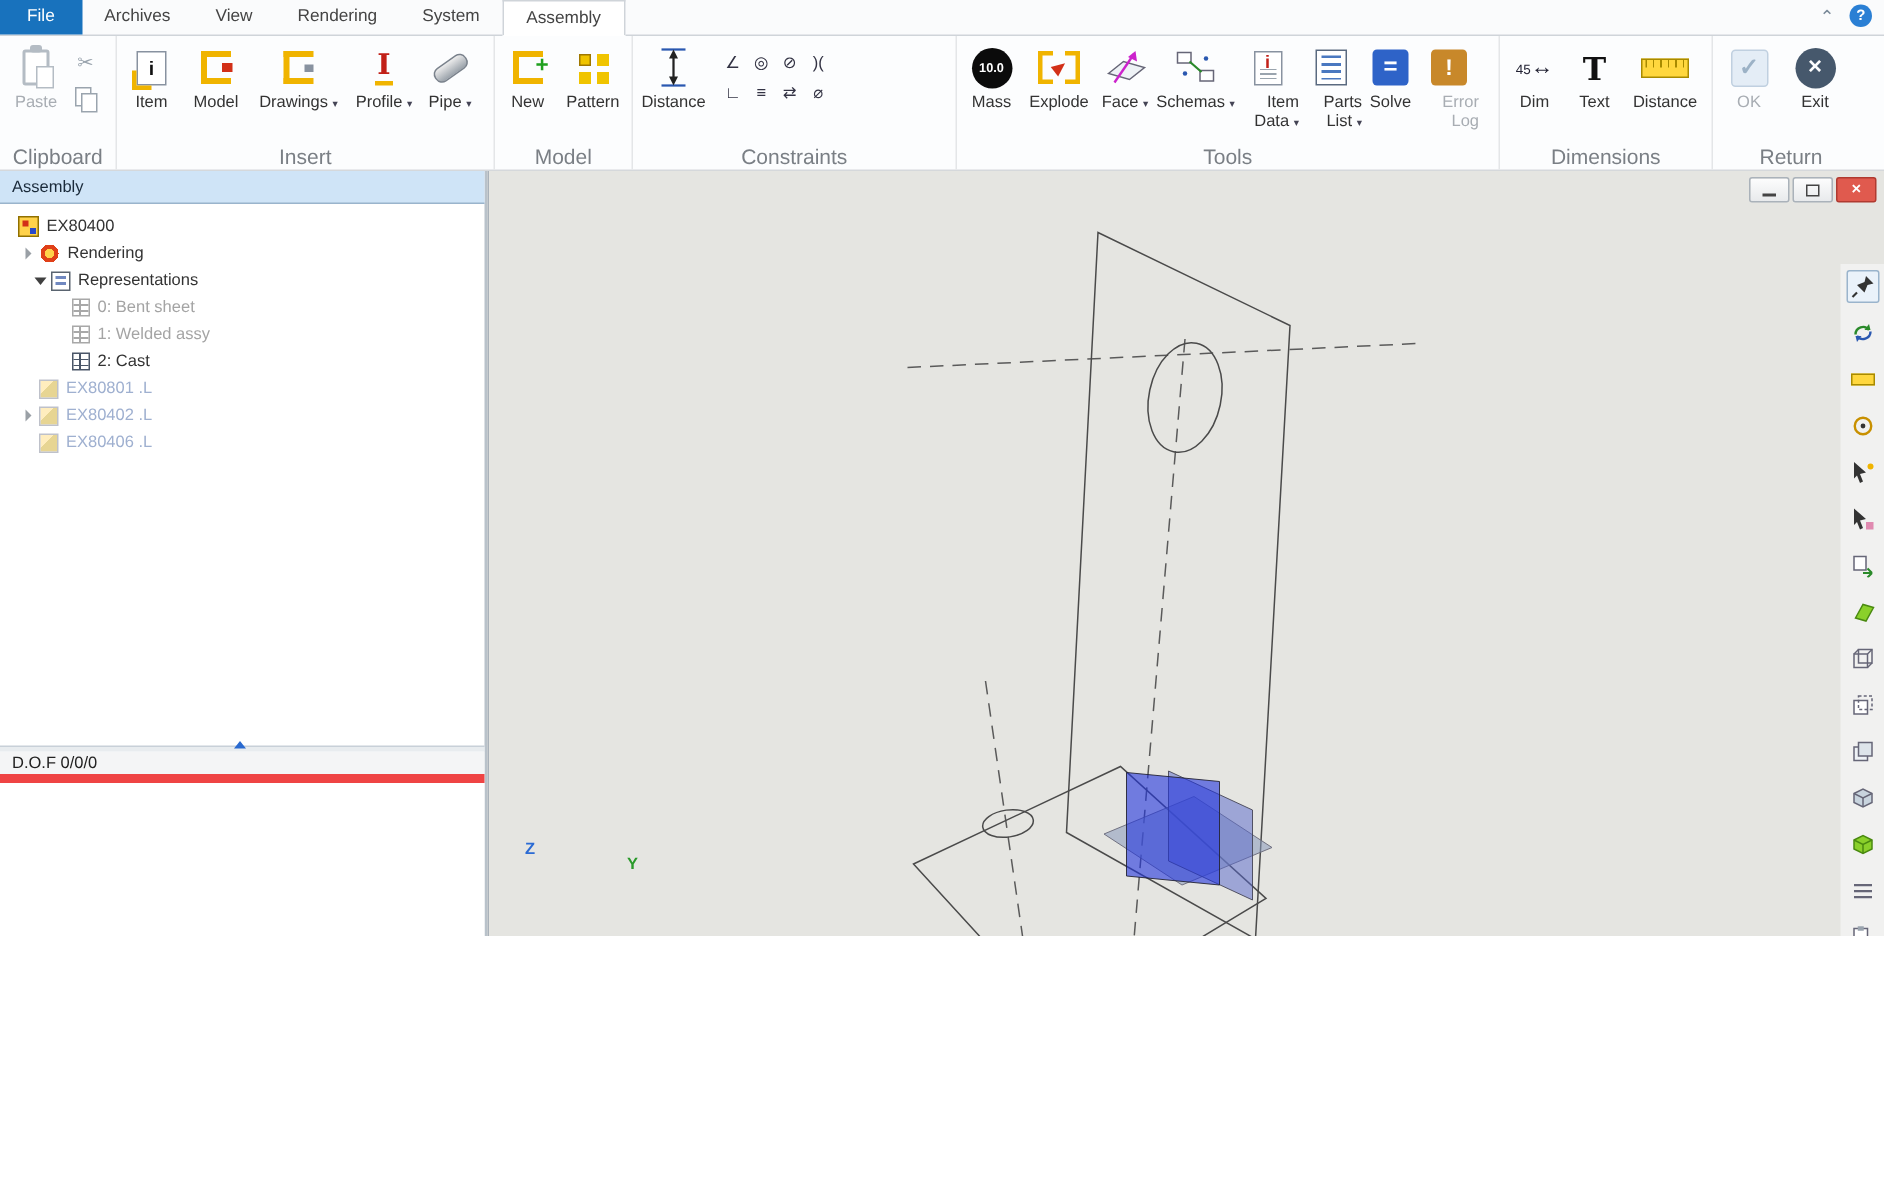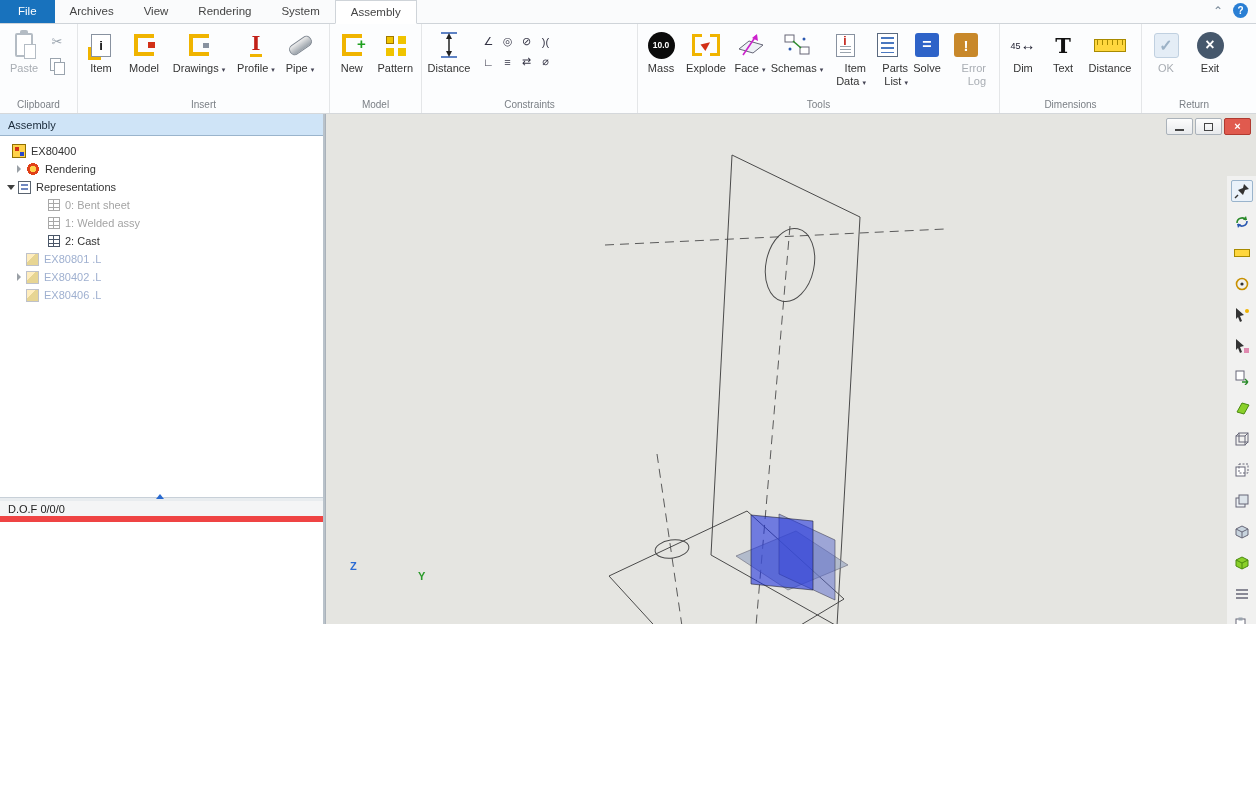--- a/index.html
+++ b/index.html
@@ -12,21 +12,21 @@
   .tab.file { background:#1872bd; color:#fff; padding:5px 18px 4px; }
   .tab.active { background:#fff; border:1px solid #cfd4d9; border-bottom:1px solid #fff; margin-bottom:-1px; }
   .tabbar-right { position:absolute; right:8px; top:3px; display:flex; gap:10px; align-items:center; }
   .collapse-g { color:#7a8a99; font-size:12px; }
   .help-g { width:15px; height:15px; border-radius:50%; background:#2a7fd4; color:#fff; font-weight:bold; font-size:10px; display:flex; align-items:center; justify-content:center; }
 
   
   .ribbon { height:90px; background:#fcfdfe; border-bottom:1px solid #d5d8db; display:flex; }
   .group { display:flex; flex-direction:column; border-right:1px solid #e4e6e8; padding:1px 2px 0; }
   .gbody { flex:1; display:flex; align-items:flex-start; }
-  .glabel { text-align:center; color:#7a7f85; font-size:10px; padding:1px 0 3px; }
+  .glabel { text-align:center; color:#7a7f85; font-size:14px; padding:1px 0 3px; }
   .bigbtn { display:flex; flex-direction:column; align-items:center; padding-top:3px; min-height:70px; cursor:default; }
   .icon32 { width:32px; height:34px; display:flex; align-items:center; justify-content:center; }
   .blabel { font-size:11px; color:#333; text-align:right; line-height:1.15; max-width:100%; }
   .disabled .blabel { color:#a8adb3; }
   .dd { font-size:7px; color:#445; }
   .smallcol { display:flex; flex-direction:column; gap:4px; padding-top:6px; }
   .smallbtn { width:22px; height:20px; display:flex; align-items:center; justify-content:center; }
 
   
   .paste-ic { width:18px; height:24px; border:2px solid #b4bcc4; background:#fff; border-radius:2px; position:relative; }
@@ -368,21 +368,21 @@
 
         <div class="trow" style="padding-left:12px">
           <span class="exp">
               <span class="exp-c"></span>
             </span>
           <div class="t-ic ti-render"></div>
           <span class="tlabel">Rendering</span>
         </div>
 
 
-        <div class="trow" style="padding-left:4px">
+        <div class="trow" style="padding-left:20px">
           <span class="exp">
               <span class="exp-o"></span>
             </span>
           <div class="t-ic ti-rep"></div>
           <span class="tlabel">Representations</span>
         </div>
 
         <div class="trow dim-gray" style="padding-left:48px">
           <div class="t-ic ti-grid ic-gray"></div>
           <span class="tlabel">0: Bent sheet</span>

